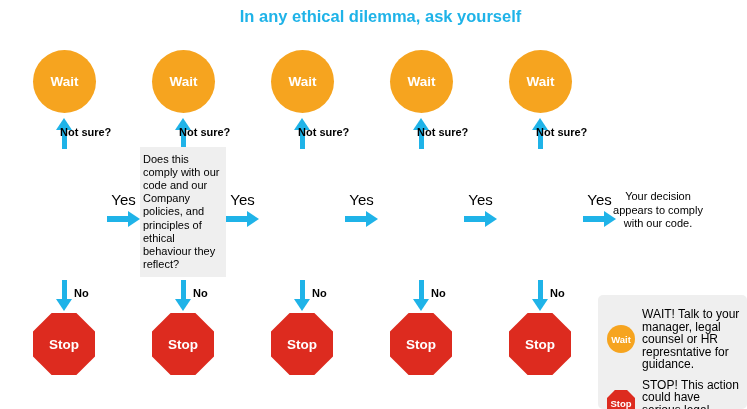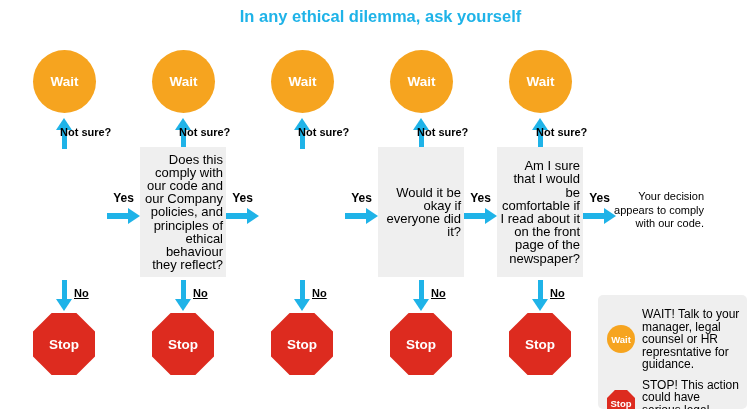--- a/index.html
+++ b/index.html
@@ -24,48 +24,48 @@
   .stop-oct {
     position:absolute; left:12px; top:313px; width:62px; height:62px;
     background:var(--red);
     clip-path:polygon(30% 0%,70% 0%,100% 30%,100% 70%,70% 100%,30% 100%,0% 70%,0% 30%);
     display:flex; align-items:center; justify-content:center;
     color:#fff; font-weight:bold; font-size:13.5px;
   }
   .qbox {
     position:absolute; left:0; top:147px; width:86px; height:130px;
     background:var(--boxgray); display:flex; align-items:center; justify-content:center;
-    text-align:right; font-size:13px; line-height:13.2px; padding:0 3px;
+    text-align:left; font-size:11px; line-height:13.2px; padding:0 3px;
   }
   
   .arrow-v { position:absolute; left:50%; transform:translateX(-50%); width:16px; }
   .arrow-v .head-up { width:0; height:0; margin:0 auto;
     border-left:8px solid transparent; border-right:8px solid transparent;
     border-bottom:12px solid var(--cyan); }
   .arrow-v .head-down { width:0; height:0; margin:0 auto;
     border-left:8px solid transparent; border-right:8px solid transparent;
     border-top:12px solid var(--cyan); }
   .arrow-v .shaft { width:5px; height:19px; margin:0 auto; background:var(--cyan); }
   .up { top:118px; }
   .down { top:280px; }
   .lbl { position:absolute; font-size:11px; font-weight:bold; white-space:nowrap; }
   .not-sure { left:39px; top:126px; }
-  .no { left:53px; top:287px;text-decoration:underline; }
+  .no { left:53px; top:287px; }
   
   .yes-group { position:absolute; top:191px; width:33px; text-align:center; }
   .g1{left:107px}.g2{left:226px}.g3{left:345px}.g4{left:464px}.g5{left:583px}
-  .yes-lbl { font-size:12px; font-weight:bold; }
+  .yes-lbl { font-size:15px; font-weight:normal; }
   .arrow-r { display:flex; align-items:center; margin-top:3px; }
   .arrow-r .shaft { height:6px; width:21px; background:var(--cyan); }
   .arrow-r .head { width:0; height:0;
     border-top:8px solid transparent; border-bottom:8px solid transparent;
     border-left:12px solid var(--cyan); }
   .result {
     position:absolute; left:612px; top:190px; width:92px;
-    text-align:right; font-size:11px; line-height:13.5px;
+    text-align:center; font-size:11px; line-height:13.5px;
   }
   
   .legend {
     position:absolute; left:598px; top:295px; width:149px; height:114px;
     background:var(--boxgray); border-radius:5px; padding:13px 5px 6px 9px;
   }
   .legend-row { display:flex; align-items:center; gap:7px; margin-bottom:8px; }
   .legend-icon-wait {
     width:28px; height:28px; flex:0 0 28px; background:var(--orange); border-radius:50%;
     display:flex; align-items:center; justify-content:center;
@@ -148,45 +148,39 @@
 
   <div class="col c4">
     <div class="wait-circle">
       <span>Wait</span>
     </div>
     <div class="arrow-v up">
         <div class="head-up"></div>
         <div class="shaft"></div>
       </div>
     <div class="lbl not-sure">Not sure?</div>
-    <div class="qbox">
-      <span>Would it be okay if everyone did it?</span>
-    </div>
     <div class="arrow-v down">
         <div class="shaft"></div>
         <div class="head-down"></div>
       </div>
     <div class="lbl no">No</div>
     <div class="stop-oct">
       <span>Stop</span>
     </div>
   </div>
 
   <div class="col c5">
     <div class="wait-circle">
       <span>Wait</span>
     </div>
     <div class="arrow-v up">
         <div class="head-up"></div>
         <div class="shaft"></div>
       </div>
     <div class="lbl not-sure">Not sure?</div>
-    <div class="qbox">
-      <span>Am I sure that I would be comfortable if I read about it on the front page of the newspaper?</span>
-    </div>
     <div class="arrow-v down">
         <div class="shaft"></div>
         <div class="head-down"></div>
       </div>
     <div class="lbl no">No</div>
     <div class="stop-oct">
       <span>Stop</span>
     </div>
   </div>
 

